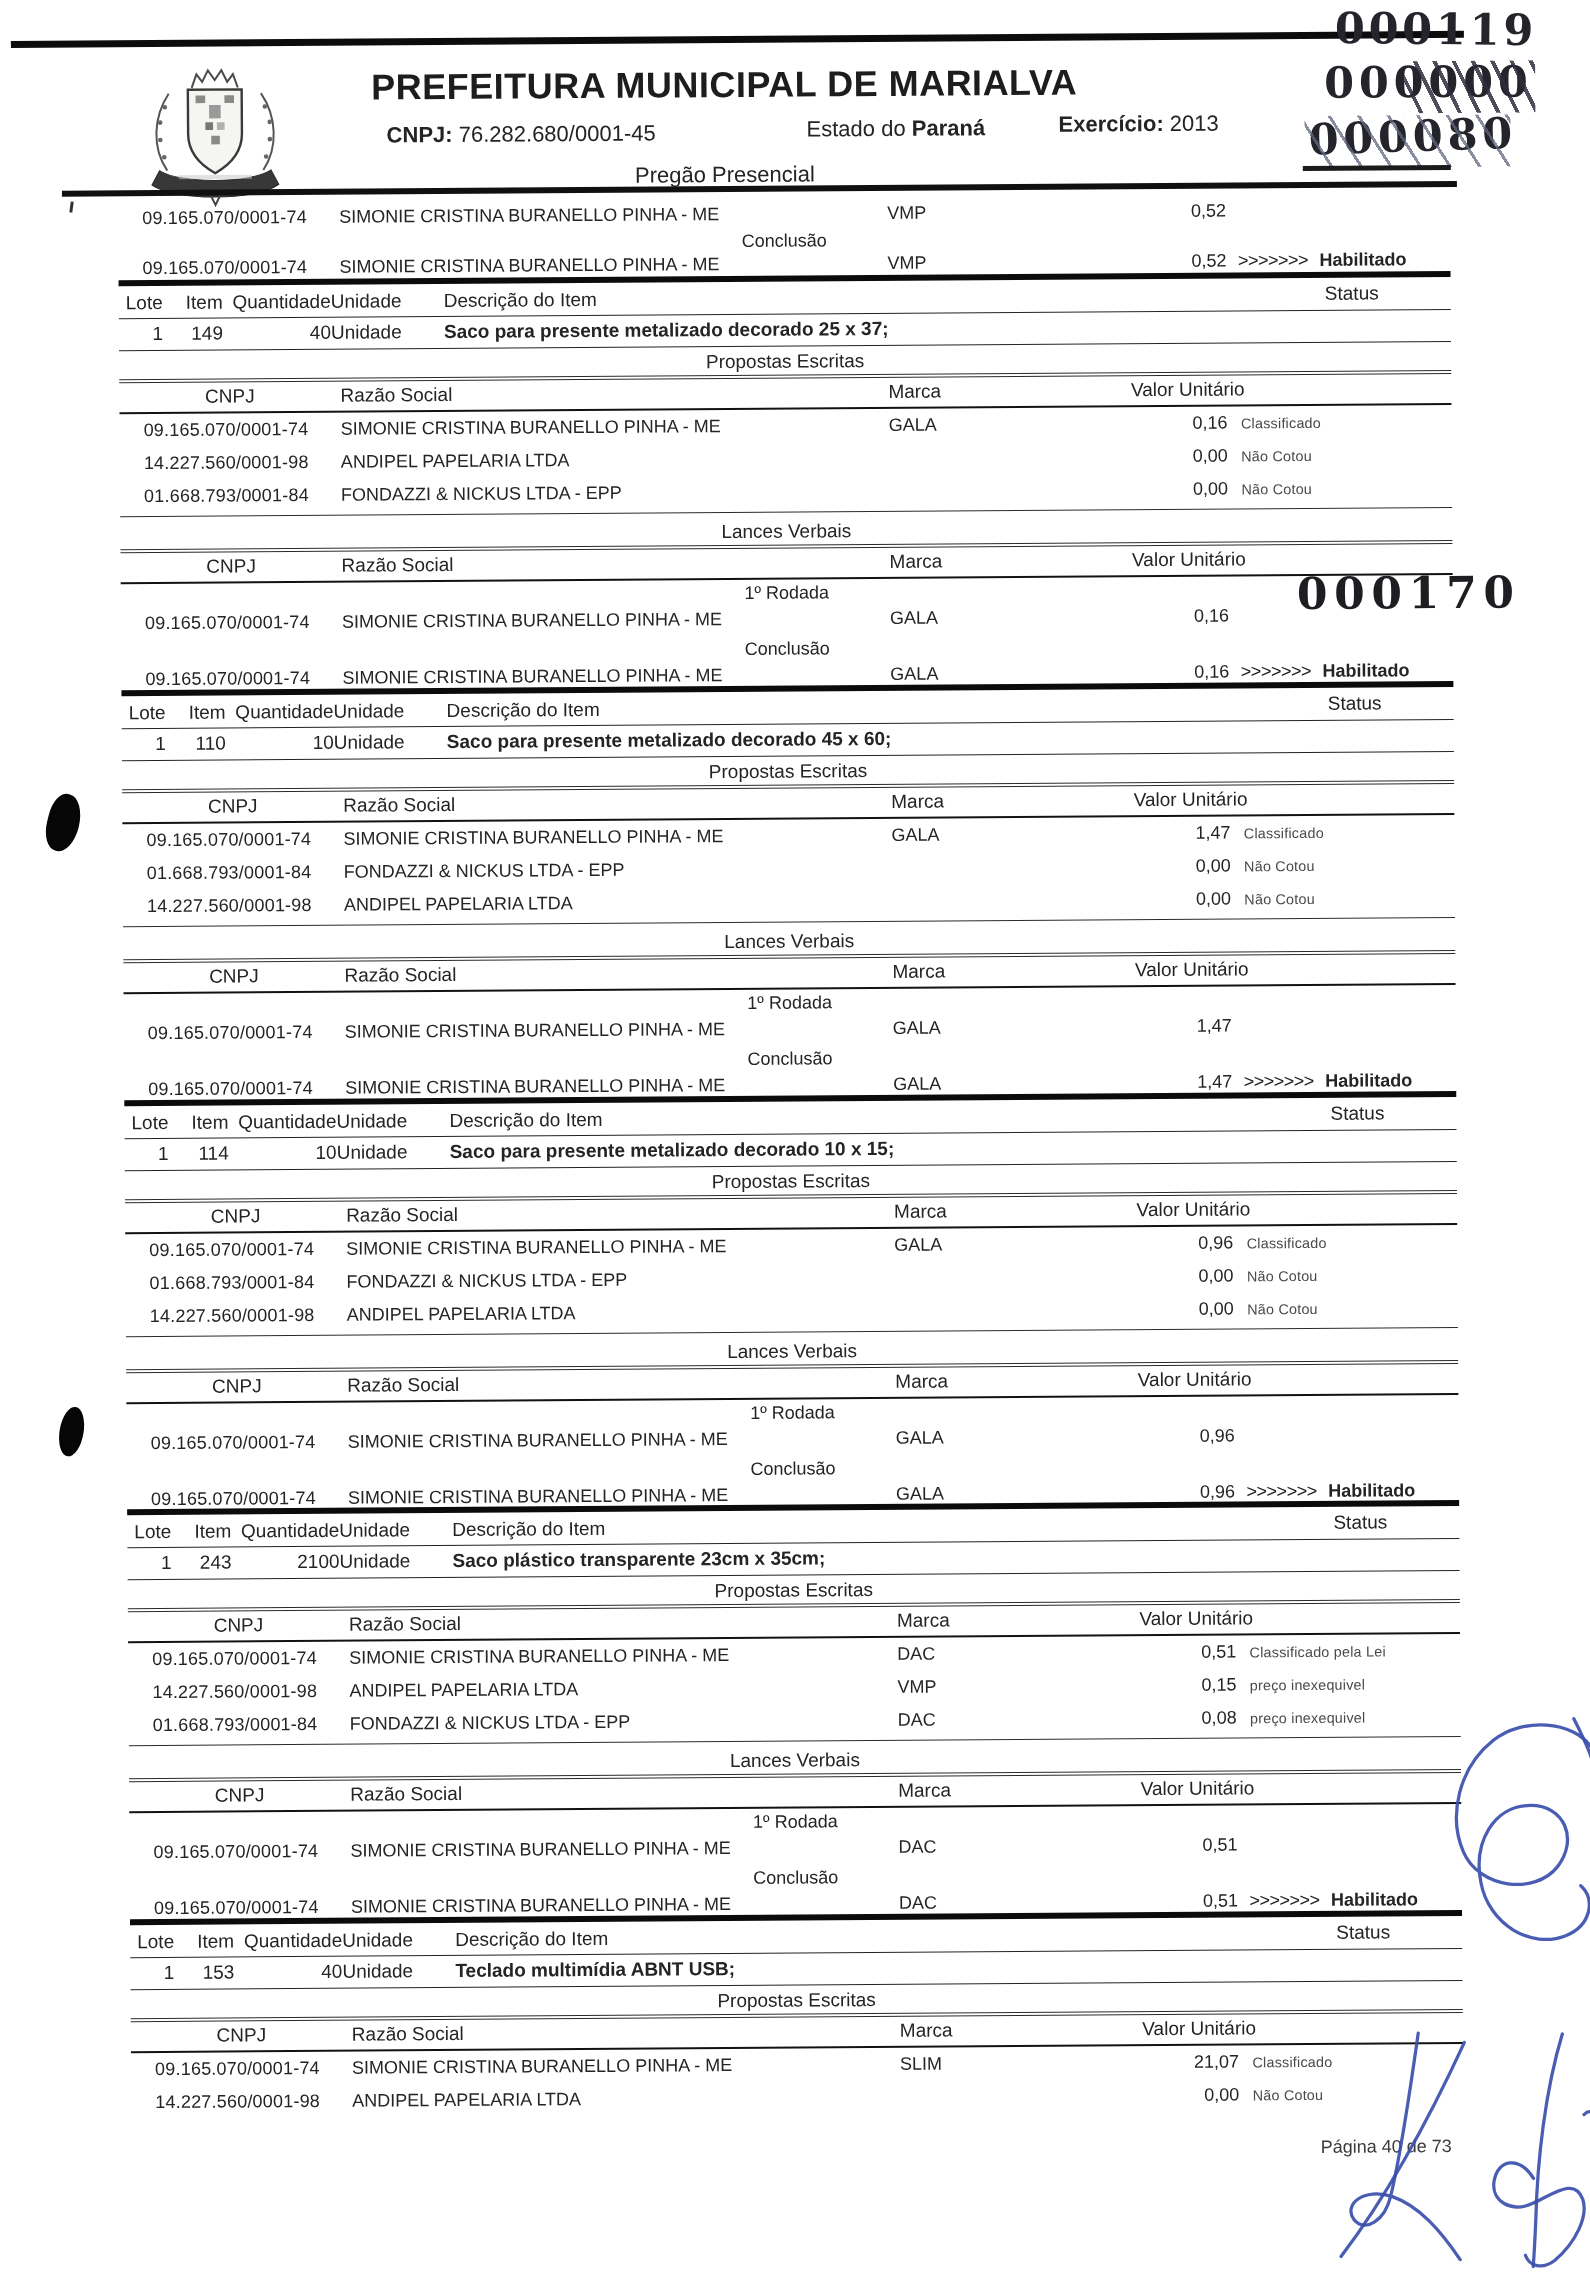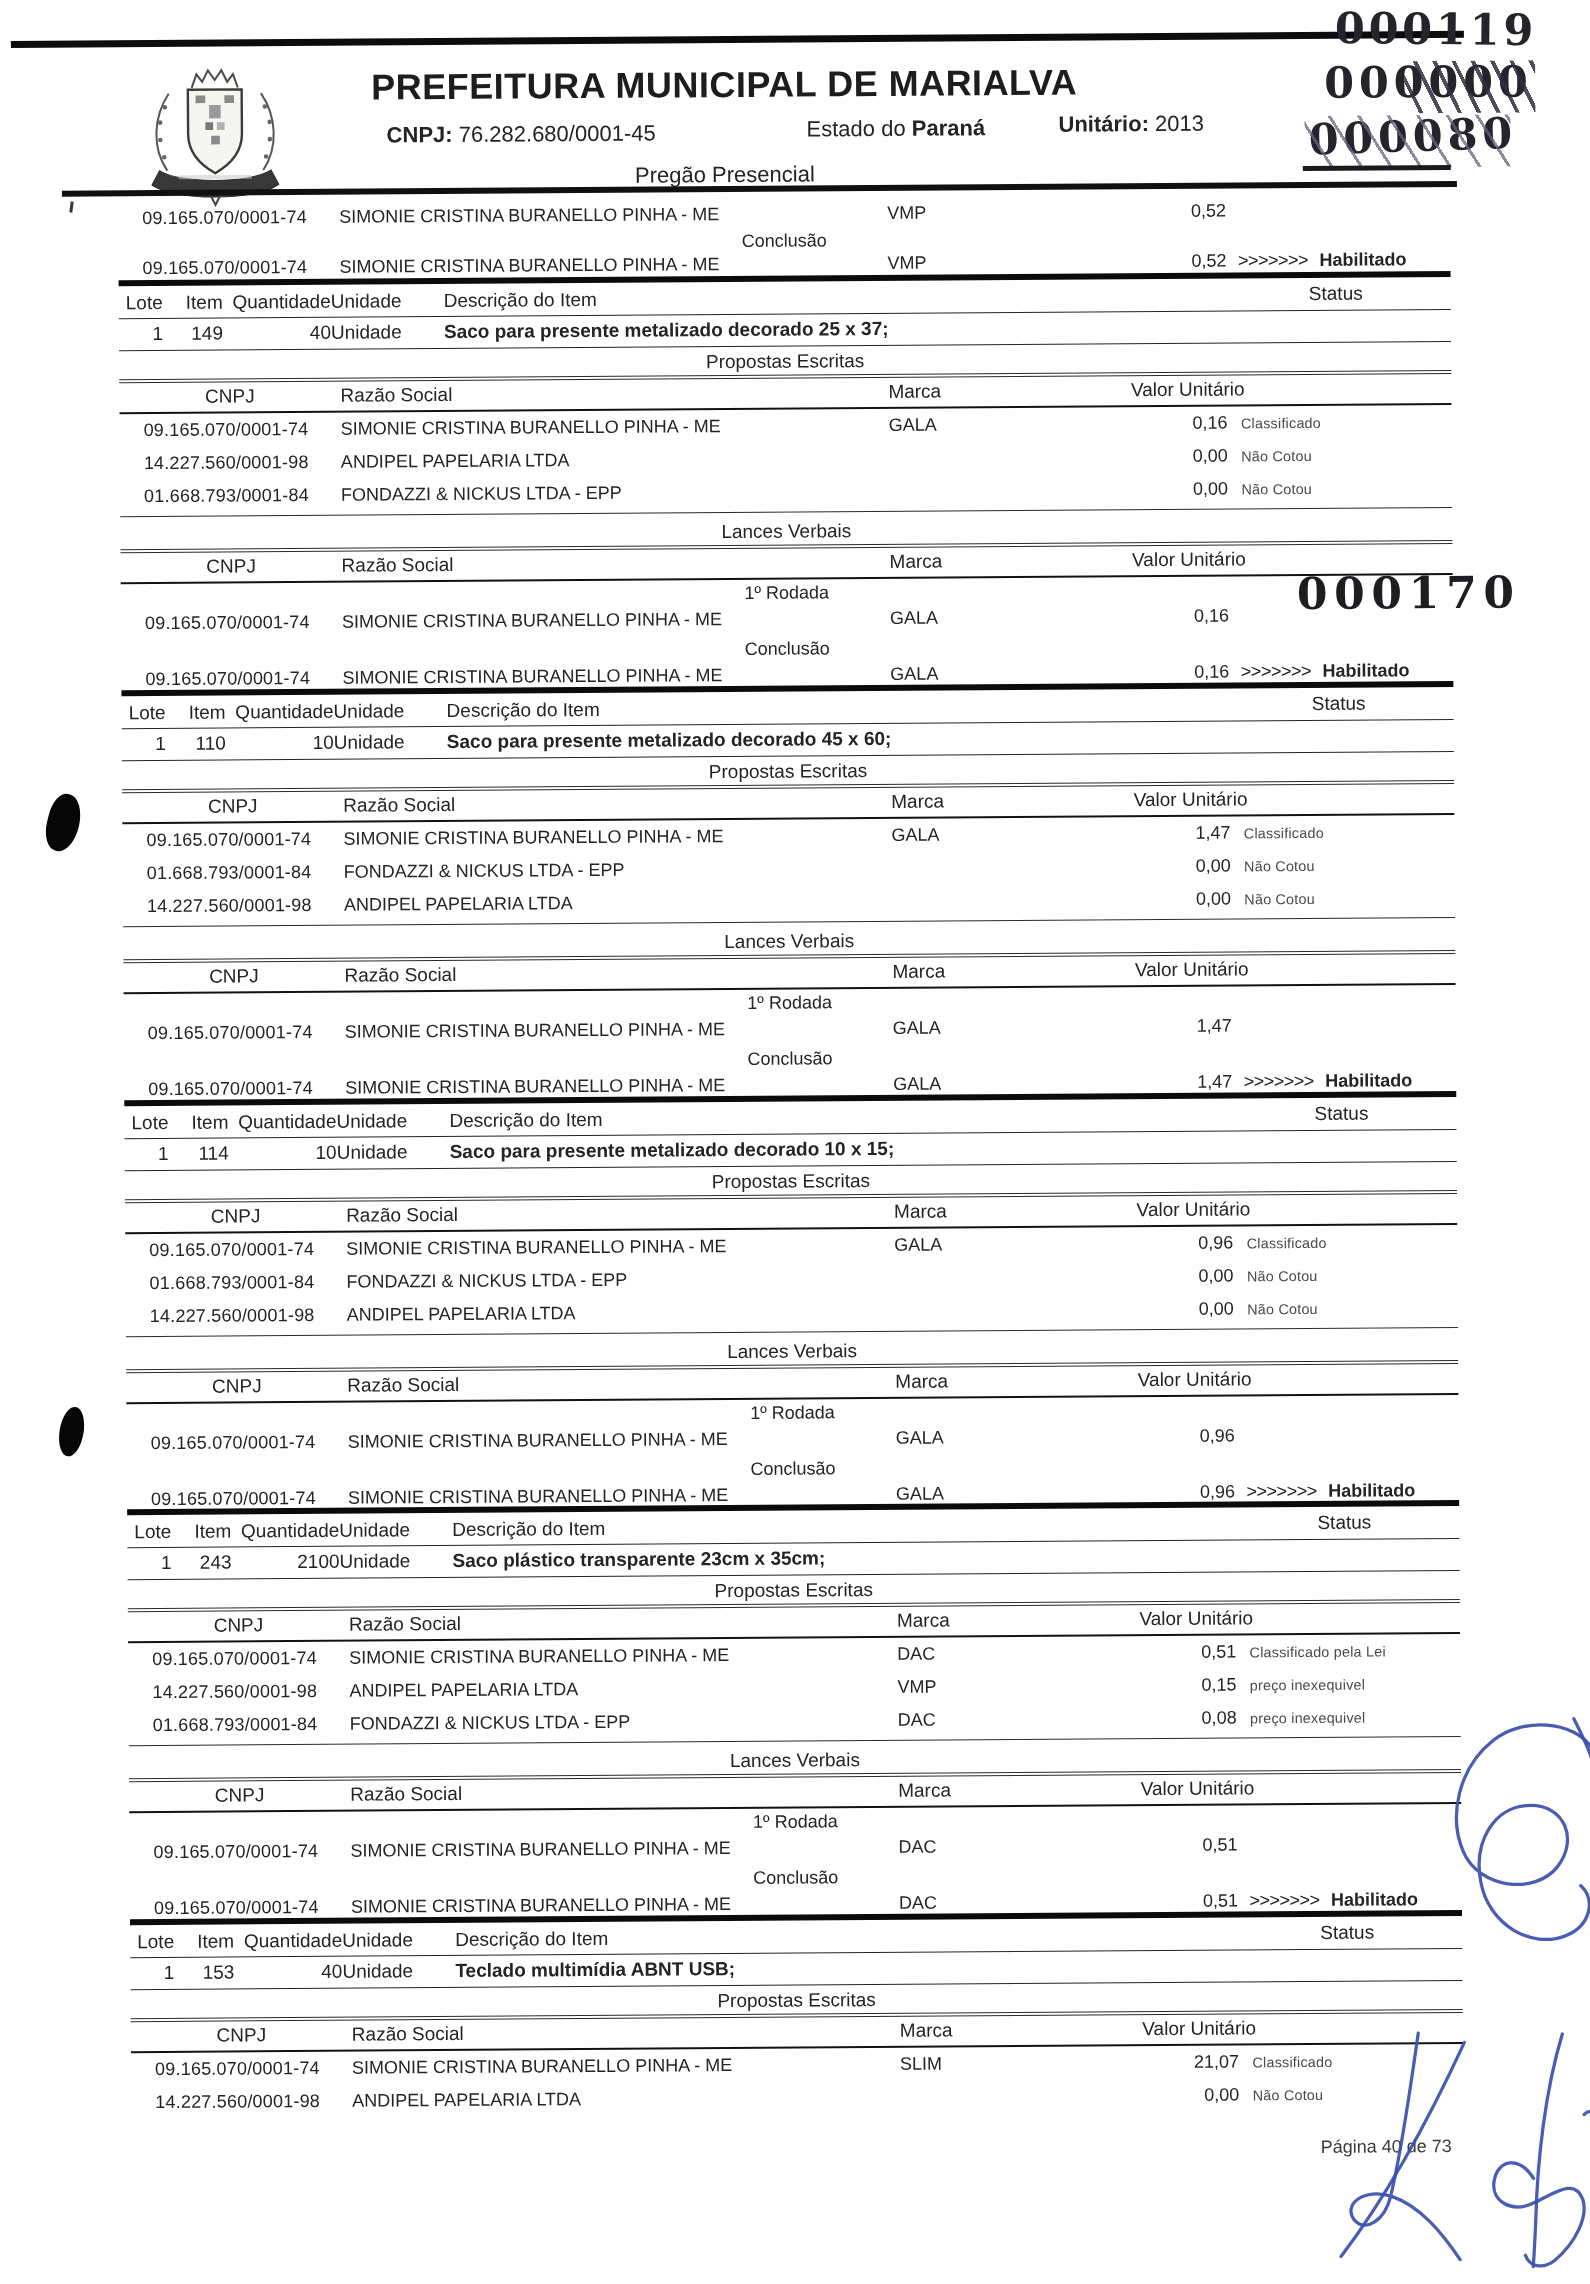--- a/index.html
+++ b/index.html
@@ -37,21 +37,21 @@
   #p1{left:48px;top:788px;width:32px;height:58px;border-radius:46% 54% 52% 48%;transform:rotate(14deg);}
   #p2{left:56px;top:1401px;width:24px;height:50px;border-radius:50%;transform:rotate(10deg);}
 
   
   .sec{position:absolute;left:123px;width:1332px;}
   .divider{height:5.8px;background:#0b0b0b;margin-bottom:4.8px;}
   .gi{display:grid;grid-template-columns:44px 60px 108px 113px 1fr;align-items:center;}
   .g5{display:grid;grid-template-columns:221px 548px 231px 108px 1fr;align-items:center;}
   .g4{display:grid;grid-template-columns:221px 548px 231px 1fr;align-items:center;}
   .sec-head{position:relative;border-bottom:1.9px solid #232323;padding:1.9px 0 3.8px;font-size:19px;}
-  .status-lbl{position:absolute;right:88px;top:0;}
+  .status-lbl{position:absolute;right:72px;top:0;}
   .item-row{border-bottom:1.9px solid #232323;padding:3.8px 0 4.8px;font-size:19px;}
   .c{text-align:right;}
   .desc{font-weight:bold;}
   .tbl-title{text-align:center;font-size:19px;padding:3.8px 0 1.9px;border-bottom:1.9px solid #2a2a2a;}
   .col-head{margin-top:2.9px;border-top:1.9px solid #2a2a2a;border-bottom:2.9px solid #121212;
     padding:2.9px 0 3.8px;font-size:19px;}
   .ch-cnpj{text-align:center;}
   .vh{padding-left:11.5px;}
   .p-row{height:33px;font-size:18px;}
   .cnpj-cell{padding-left:24px;letter-spacing:0.2px;}
@@ -114,21 +114,21 @@
     <circle cx="147" cy="80" r="2.4" fill="#666"></circle>
       <circle cx="143" cy="98" r="2.4" fill="#666"></circle>
     <path d="M32 112 c20 14 96 14 116 0 l8 15 c-24 17 -108 17 -132 0 z" fill="#383838" stroke="#2a2a2a"></path>
     <rect x="52" y="117" width="76" height="4" fill="#c9c9c9" opacity=".55"></rect>
     <path d="M84 136 l6 12 6 -12" fill="none" stroke="#444" stroke-width="2"></path>
   </svg>
 
   <div class="hdr-title">PREFEITURA MUNICIPAL DE MARIALVA</div>
   <div class="l2" style="left:392px;"><span class="b">CNPJ:</span> <span>76.282.680/0001-45</span></div>
   <div class="l2" style="left:812px;top:116px;"><span>Estado do</span> <span class="b">Paraná</span></div>
-  <div class="l2" style="left:1064px;top:113px;"><span class="b">Unitário:</span> <span>2013</span></div>
+  <div class="l2" style="left:1064px;top:113px;"><span class="b">Exercício:</span> <span>2013</span></div>
   <div class="subtitle">Pregão Presencial</div>
   <div class="hdr-rule"></div>
   <div class="tickmark"></div>
 
   <div id="intro">
     <div class="g5 p-row">
       <span class="cnpj-cell">09.165.070/0001-74</span>
       <span>SIMONIE CRISTINA BURANELLO PINHA - ME</span>
       <span>VMP</span>
       <span class="val">0,52</span>

